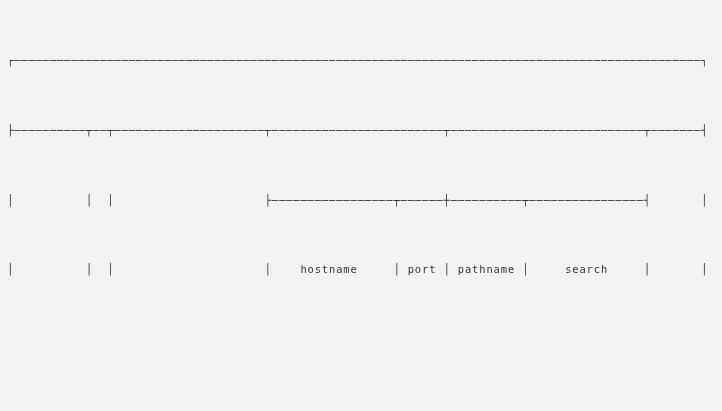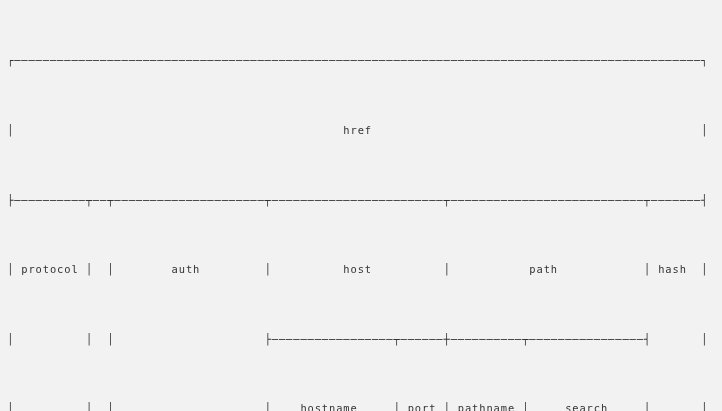--- a/index.html
+++ b/index.html
@@ -29,23 +29,21 @@
   .diagram .line {
     height: 23.2px;
   }
 </style>
 </head>
 <body style="background: rgb(242, 242, 242);">
 
 <div class="code-block">
   <div class="diagram" style="color: rgb(51, 51, 51);">
     <div class="line">┌────────────────────────────────────────────────────────────────────────────────────────────────┐</div>
-    <div class="line">│                                              href                                              │</div>
     <div class="line">├──────────┬──┬─────────────────────┬────────────────────────┬───────────────────────────┬───────┤</div>
-    <div class="line">│ protocol │  │        auth         │          host          │           path            │ hash  │</div>
     <div class="line">│          │  │                     ├─────────────────┬──────┼──────────┬────────────────┤       │</div>
     <div class="line">│          │  │                     │    hostname     │ port │ pathname │     search     │       │</div>
     
     
     
     
     
     
     
     

